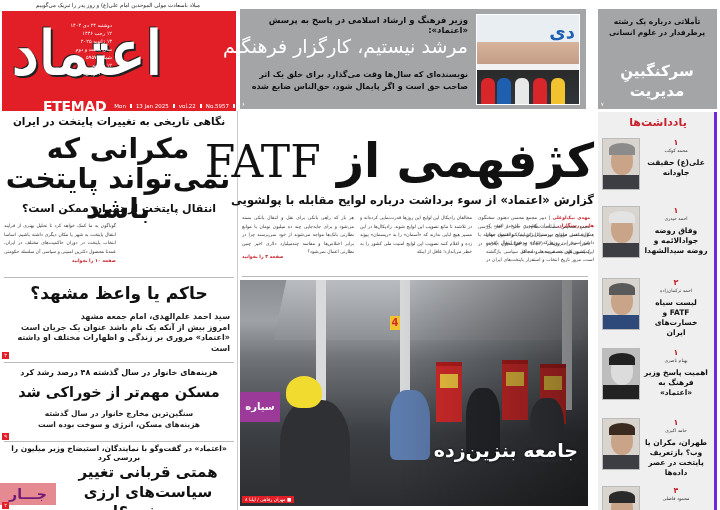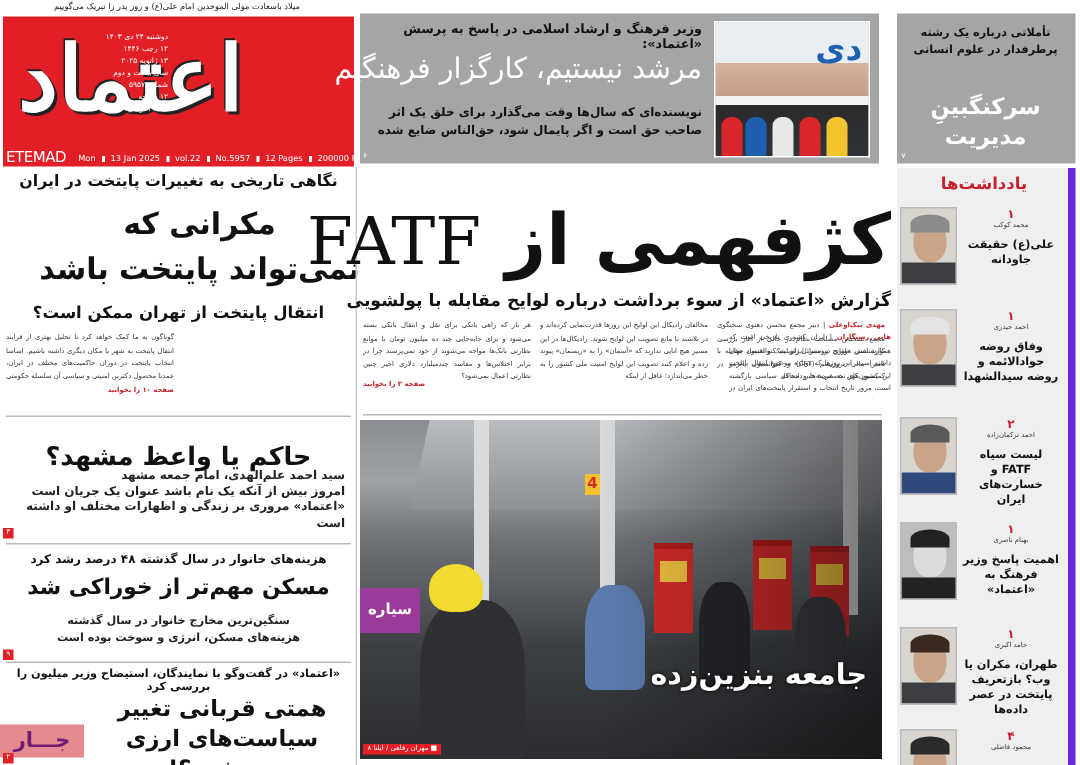--- a/index.html
+++ b/index.html
@@ -7,49 +7,49 @@
   body { font-family: "DejaVu Sans", sans-serif; color: #111; position: relative; direction: rtl; }
 
   .abs { position: absolute; }
 
   
   .top-strap { position: absolute; left: 0; top: 0; width: 236px; height: 10px; font-size: 5.5px; text-align: center; color: #222; line-height: 10px; white-space: nowrap; overflow: hidden; }
   .masthead { position: absolute; left: 2px; top: 11px; width: 234px; height: 89px; background: #e21f26; overflow: hidden; }
   .logo { position: absolute; left: 10px; top: 2px; font-family: "DejaVu Serif", serif; font-weight: bold; font-size: 60px; color: #fff; line-height: 80px; text-shadow: 2px 2px 0 #222, -1px -1px 0 #222; direction: rtl; letter-spacing: -3px; }
   .mast-meta { position: absolute; right: 124px; top: 10px; width: 56px; font-size: 5px; line-height: 8px; color: #fff; text-align: right; }
   .mast-bar { position: absolute; left: 2px; top: 100px; width: 234px; height: 11px; background: #e21f26; display: flex; align-items: center; direction: ltr; font-size: 5.5px; color: #fff; padding-left: 2px; gap: 4px; white-space: nowrap; overflow: hidden; }
-  .mast-bar .brand { font-size: 10px; font-weight: normal; letter-spacing: -0.3px; margin-right: 4px; color: #fff; }
+  .mast-bar .brand { font-size: 14px; font-weight: bold; letter-spacing: -0.3px; margin-right: 4px; color: #fff; margin-left: 39px; }
   .mast-bar .sq { display: inline-block; width: 4px; height: 4px; border: 0.6px solid #fff; }
 
   
   .teaser-mid { position: absolute; left: 240px; top: 9px; width: 346px; height: 100px; background: #a3a5a7; }
   .teaser-mid .photo { position: absolute; right: 6px; top: 5px; width: 104px; height: 91px; border: 1px solid #fff; overflow: hidden;
      background: linear-gradient(180deg, #e9eef3 0%, #e9eef3 30%, #d7b49d 30%, #c49d86 55%, #f2f2f2 55%, #f2f2f2 62%, #2a2a2a 62%, #30343a 100%); }
   .teaser-mid .photo .mic { position: absolute; bottom: 0; width: 14px; height: 26px; border-radius: 6px 6px 0 0; }
-  .teaser-mid .photo .dee { position: absolute; right: 4px; top: 6px; font-size: 22px; color: #1d5fb2; font-weight: bold; }
+  .teaser-mid .photo .dee { position: absolute; right: 4px; top: 6px; font-size: 18px; color: #1d5fb2; font-weight: bold; }
   .teaser-mid .kicker { position: absolute; right: 118px; top: 6px; width: 224px; font-size: 8.5px; font-weight: bold; color: #111; text-align: right; }
   .teaser-mid .headline { position: absolute; right: 118px; top: 22px; width: 224px; font-size: 19px; font-weight: normal; color: #fff; text-align: right; line-height: 30px; white-space: nowrap; }
   .teaser-mid .deck { position: absolute; right: 118px; top: 60px; width: 224px; font-size: 8px; font-weight: bold; color: #111; text-align: right; line-height: 12px; }
   .pgnum { position: absolute; font-size: 5px; color: #fff; }
 
   
   .teaser-right { position: absolute; left: 598px; top: 9px; width: 119px; height: 100px; background: #a3a5a7; }
   .teaser-right .kicker { position: absolute; top: 7px; right: 6px; width: 108px; font-size: 7.5px; font-weight: bold; color: #111; text-align: center; line-height: 11px; }
   .teaser-right .headline { position: absolute; top: 52px; right: 6px; width: 108px; font-size: 15px; font-weight: bold; color: #fff; text-align: center; line-height: 20px; }
   .rule { position: absolute; height: 1px; background: #bbb; }
   .vrule { position: absolute; width: 1px; background: #ccc; }
 
   .lc-kicker { position: absolute; left: 4px; top: 115px; width: 230px; font-size: 10.5px; font-weight: bold; text-align: center; }
-  .lc-headline { position: absolute; left: 18px; top: 134px; width: 230px; font-size: 20px; font-weight: bold; text-align: center; line-height: 30px; }
+  .lc-headline { position: absolute; left: 3px; top: 134px; width: 230px; font-size: 28px; font-weight: bold; text-align: center; line-height: 30px; }
   .lc-deck { position: absolute; left: 4px; top: 202px; width: 230px; font-size: 11px; font-weight: bold; text-align: center; }
   .body-text { font-size: 4.6px; line-height: 8.6px; color: #333; text-align: justify; }
   .body-text .by { color: #c8202a; font-weight: bold; }
   .body-text .more { color: #c8202a; font-weight: bold; }
 
-  .lc2-headline { position: absolute; left: 4px; top: 283px; width: 230px; font-size: 17px; font-weight: bold; text-align: center; margin-top: 12px; }
+  .lc2-headline { position: absolute; left: 4px; top: 283px; width: 230px; font-size: 17px; font-weight: bold; text-align: center; }
   .lc2-deck { position: absolute; left: 0; top: 312px; width: 230px; font-size: 8px; font-weight: bold; text-align: right; line-height: 10.5px; color: #222; }
 
   .lc3-kicker { position: absolute; left: 4px; top: 368px; width: 230px; font-size: 8px; font-weight: bold; text-align: center; }
   .lc3-headline { position: absolute; left: 4px; top: 384px; width: 230px; font-size: 14.5px; font-weight: bold; text-align: center; }
   .lc3-deck { position: absolute; left: 4px; top: 408px; width: 230px; font-size: 7.5px; font-weight: bold; text-align: center; line-height: 11px; color: #222; }
 
   .lc4-kicker { position: absolute; left: 4px; top: 444px; width: 230px; font-size: 7.5px; font-weight: bold; text-align: center; }
   .lc4-headline { position: absolute; left: 60px; top: 462px; width: 176px; font-size: 15px; font-weight: bold; text-align: center; line-height: 20px; }
   .jar-badge { position: absolute; left: 0; top: 483px; width: 56px; height: 22px; background: #e58a90; color: #701a75; font-weight: bold; font-size: 14px; text-align: center; line-height: 22px; direction: rtl; }
 
@@ -70,21 +70,21 @@
   .photo-main .helmet { position: absolute; left: 46px; top: 96px; width: 36px; height: 32px; border-radius: 50% 50% 40% 40%; background: #f0db2e; }
   .photo-main .rider { position: absolute; border-radius: 40% 40% 6px 6px; }
   .photo-main .sign { position: absolute; left: 0; top: 112px; width: 40px; height: 30px; background: #9b3a98; color: #fff; font-size: 10px; font-weight: bold; text-align: center; line-height: 30px; }
   .photo-main .num4 { position: absolute; left: 150px; top: 36px; width: 10px; height: 14px; background: #f2c32e; color: #d62b2b; font-size: 10px; font-weight: bold; text-align: center; line-height: 14px; }
   .photo-main .shade { position: absolute; left: 0; top: 0; width: 100%; height: 100%; background: linear-gradient(90deg, rgba(0,0,0,0) 45%, rgba(0,0,0,0.45) 100%); }
   .photo-headline { position: absolute; right: 10px; top: 159px; font-size: 19px; font-weight: bold; color: #fff; text-align: right; text-shadow: 0 0 3px #000; white-space: nowrap; }
   .photo-deck { position: absolute; right: 10px; top: 190px; width: 220px; font-size: 8.5px; font-weight: bold; color: #fff; text-align: right; line-height: 13px; text-shadow: 0 0 3px #000; }
   .photo-credit { position: absolute; left: 2px; bottom: 3px; background: #e21f26; color: #fff; font-size: 4.6px; padding: 1px 3px; white-space: nowrap; }
 
   
-  .notes { position: absolute; left: 598px; top: 112px; width: 119px; height: 398px; background: #efeff0; border-right: 5px solid #6d28d9; }
+  .notes { position: absolute; left: 598px; top: 112px; width: 119px; height: 398px; background: #efeff0; border-right: 3px solid #6d28d9; }
   .notes-title { position: absolute; top: 4px; right: 6px; width: 100px; text-align: center; color: #c8202a; font-weight: bold; font-size: 11px; }
   .note { position: absolute; right: 4px; width: 108px; height: 64px; }
   .note .pic { position: absolute; left: 0; top: 0; width: 38px; height: 52px; border: 1px solid #bbb; overflow: hidden; background: #d9d4cd; }
   .note .pic .face { position: absolute; left: 8px; top: 8px; width: 22px; height: 28px; border-radius: 45%; background: #c9a489; }
   .note .pic .hair { position: absolute; left: 6px; top: 4px; width: 26px; height: 12px; border-radius: 50% 50% 0 0; background: #6a6a6a; }
   .note .pic .suit { position: absolute; left: 0; bottom: 0; width: 38px; height: 14px; background: #3c3e44; }
   .note .pg { position: absolute; right: 4px; top: 0; width: 60px; text-align: center; color: #c8202a; font-weight: bold; font-size: 8px; }
   .note .author { position: absolute; right: 4px; top: 10px; width: 60px; text-align: center; font-size: 4.6px; color: #333; }
   .note .title { position: absolute; right: 2px; top: 20px; width: 64px; text-align: center; font-size: 7.5px; font-weight: bold; line-height: 10px; color: #111; }
 </style>

